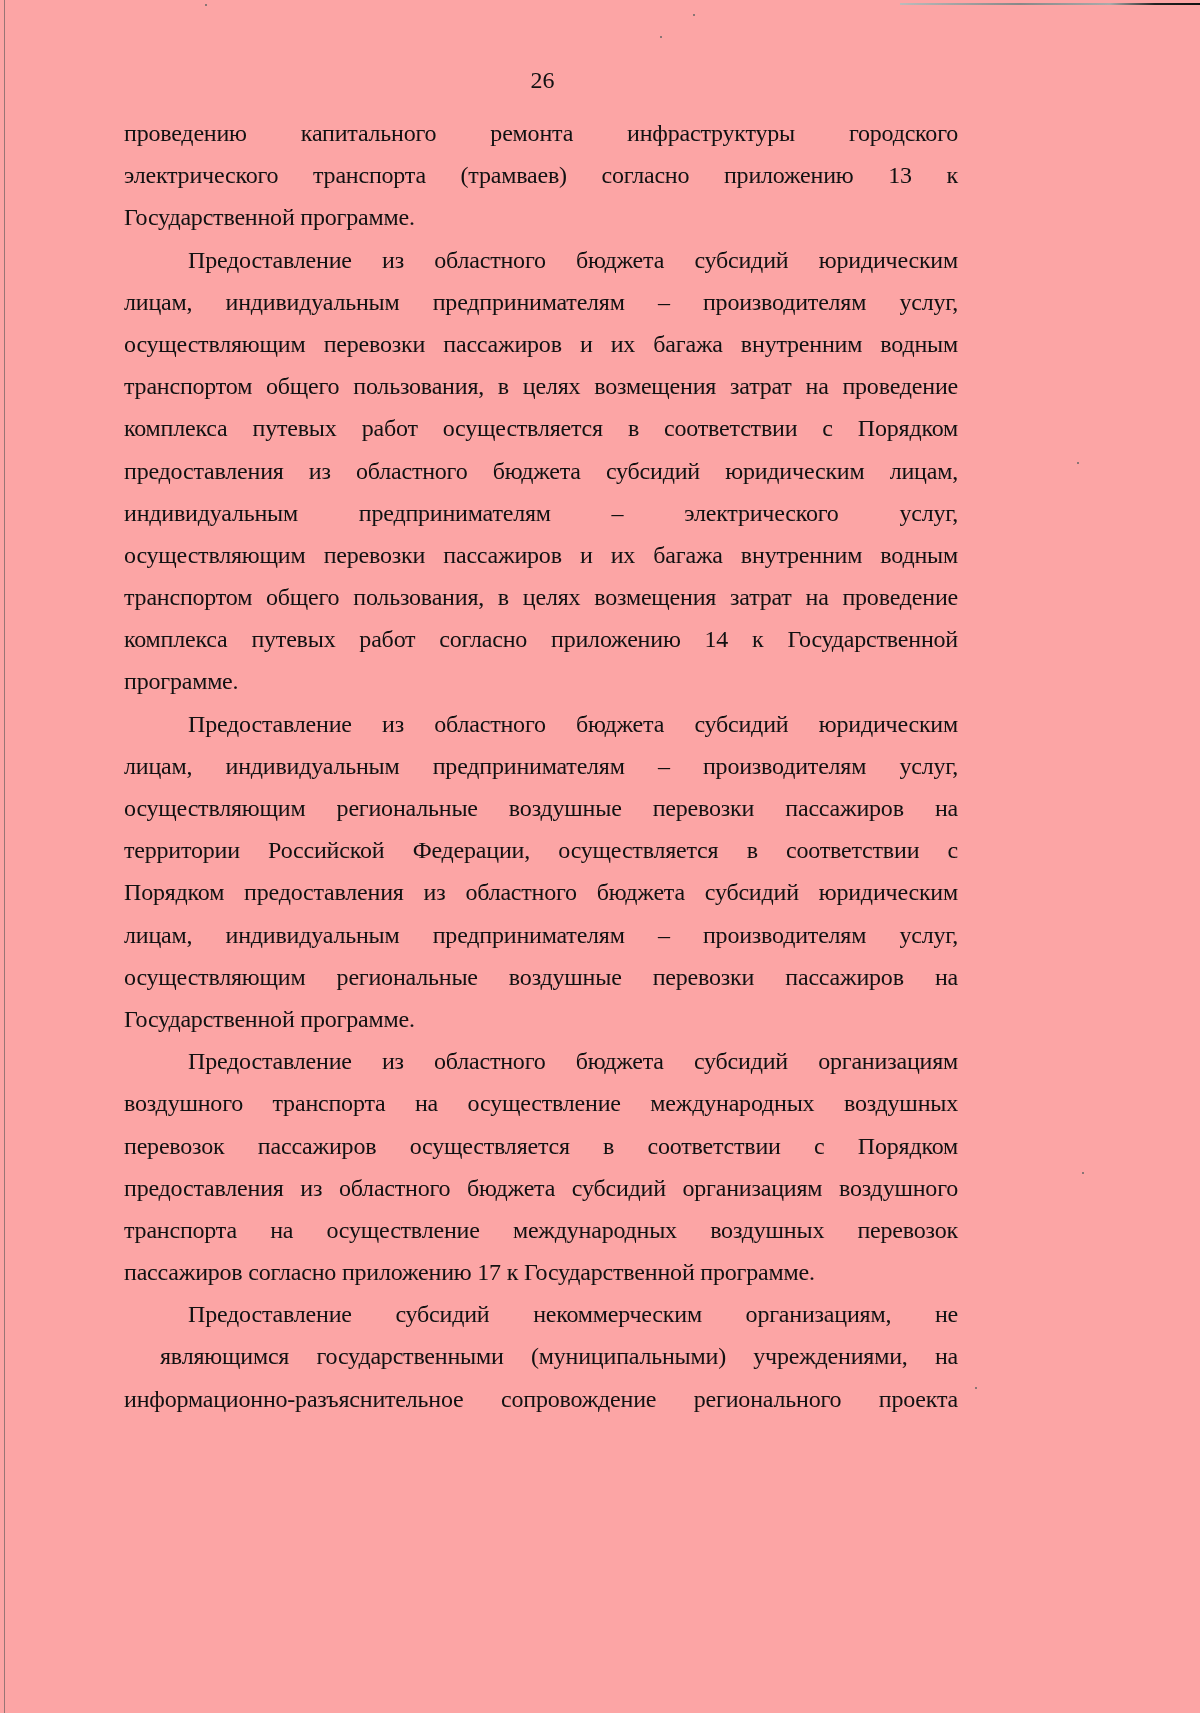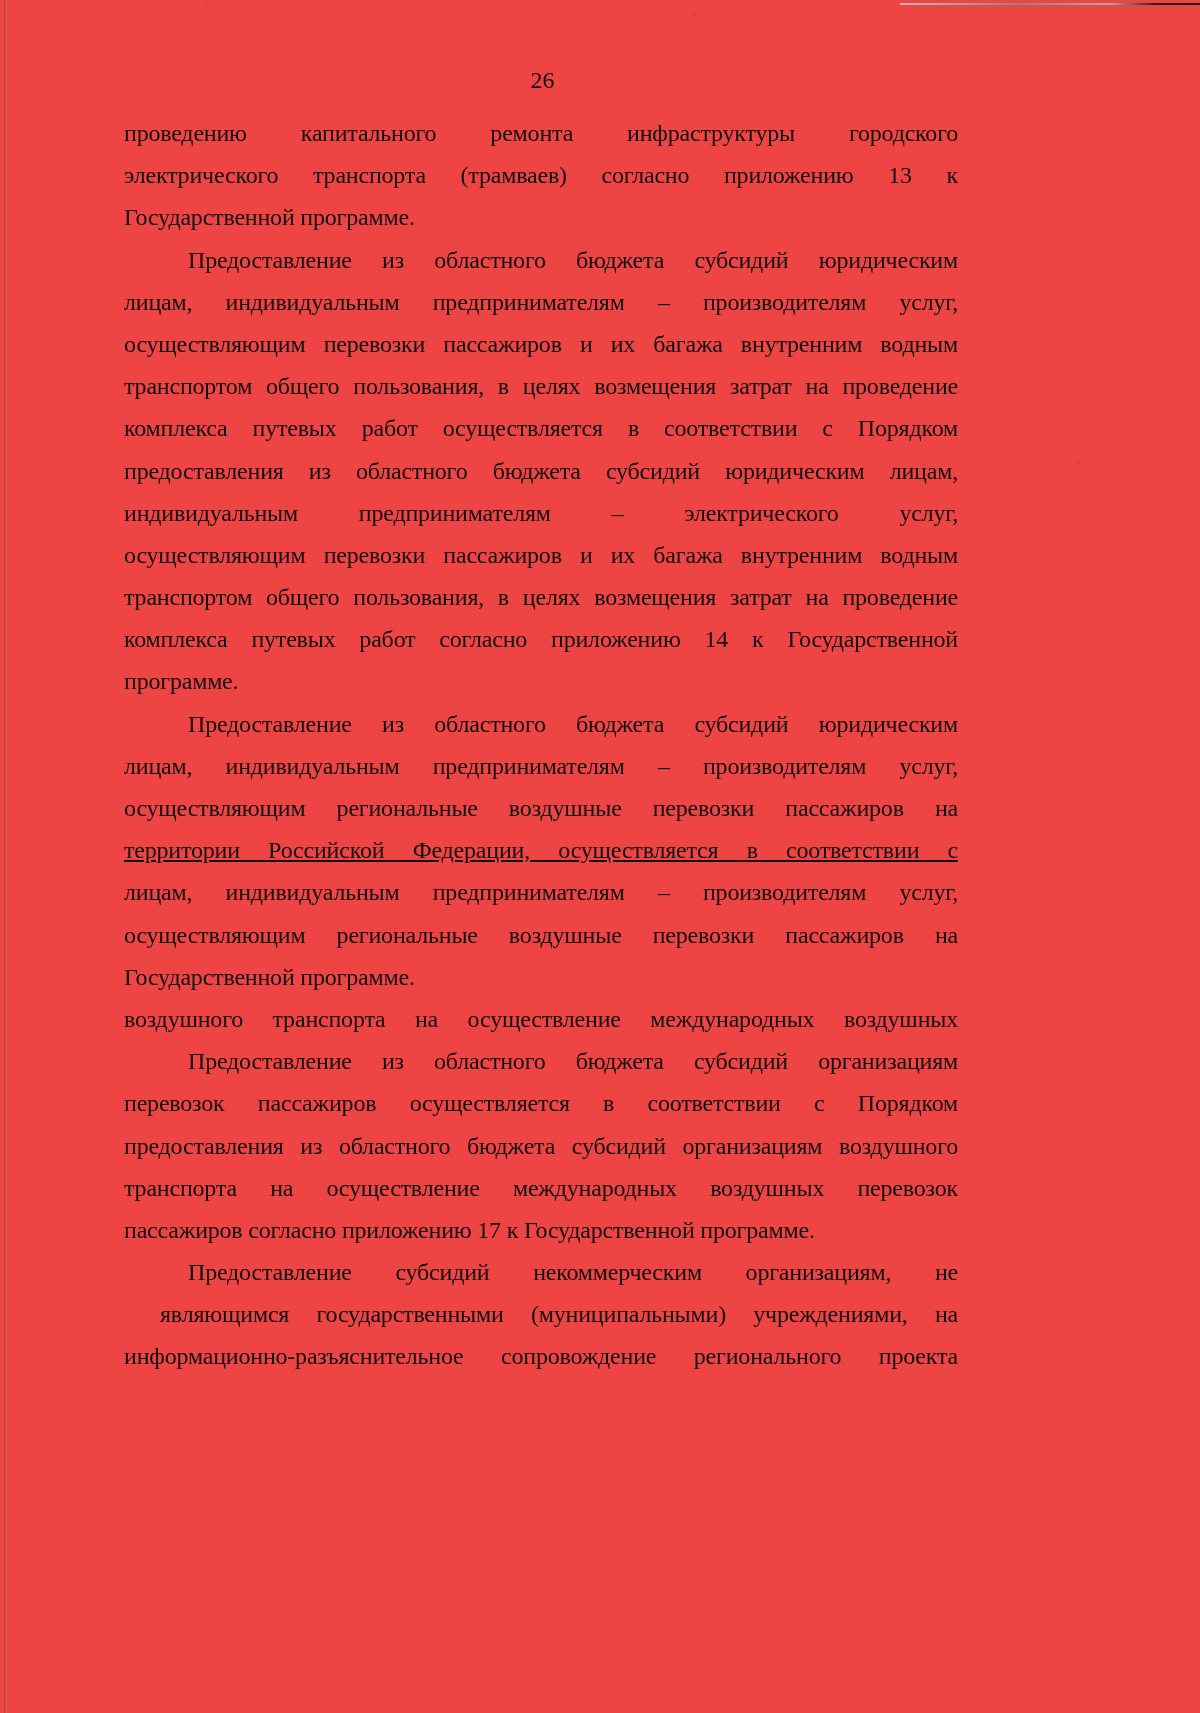--- a/index.html
+++ b/index.html
@@ -14,21 +14,21 @@
       overflow: hidden;
       font-family: "Liberation Serif", "DejaVu Serif", serif;
       color: #111111;
     }
     .page {
       position: absolute;
       left: 0;
       top: 0;
       width: 1200px;
       height: 1713px;
-      background: #ef4444;
+      background: #fca5a5;
     }
     .scan-edge-left {
       position: absolute;
       left: 4px;
       top: 0;
       width: 1px;
       height: 1713px;
       background: #555;
       opacity: 0.6;
     }
@@ -111,29 +111,30 @@
       <div class="line"><span style="word-spacing: 0px;">осуществляющим перевозки пассажиров и их багажа внутренним водным</span></div>
       <div class="line"><span style="word-spacing: 0px;">транспортом общего пользования, в целях возмещения затрат на проведение</span></div>
       <div class="line"><span style="word-spacing: 0px;">комплекса путевых работ согласно приложению 14 к Государственной</span></div>
       <div class="line last"><span>программе.</span></div>
     </div>
 
     <div class="paragraph">
       <div class="line indent"><span style="word-spacing: 0px;">Предоставление из областного бюджета субсидий юридическим</span></div>
       <div class="line"><span style="word-spacing: 0px;">лицам, индивидуальным предпринимателям – производителям услуг,</span></div>
       <div class="line"><span style="word-spacing: 0px;">осуществляющим региональные воздушные перевозки пассажиров на</span></div>
-      <div class="line"><span style="word-spacing: 0px; text-decoration: underline;">территории Российской Федерации, осуществляется в соответствии с</span></div>
+      <div class="line"><span style="word-spacing: 0px;">территории Российской Федерации, осуществляется в соответствии с</span></div>
+      <div class="line"><span style="word-spacing: 0px;">Порядком предоставления из областного бюджета субсидий юридическим</span></div>
       <div class="line"><span style="word-spacing: 0px;">лицам, индивидуальным предпринимателям – производителям услуг,</span></div>
       <div class="line"><span style="word-spacing: 0px;">осуществляющим региональные воздушные перевозки пассажиров на</span></div>
       <div class="line last"><span>Государственной программе.</span></div>
     </div>
 
     <div class="paragraph">
+      <div class="line indent"><span style="word-spacing: 0px;">Предоставление из областного бюджета субсидий организациям</span></div>
       <div class="line"><span style="word-spacing: 0px;">воздушного транспорта на осуществление международных воздушных</span></div>
-      <div class="line indent"><span style="word-spacing: 0px;">Предоставление из областного бюджета субсидий организациям</span></div>
       <div class="line"><span style="word-spacing: 0px;">перевозок пассажиров осуществляется в соответствии с Порядком</span></div>
       <div class="line"><span style="word-spacing: 0px; margin-top: 28px;">предоставления из областного бюджета субсидий организациям воздушного</span></div>
       <div class="line"><span style="word-spacing: 0px;">транспорта на осуществление международных воздушных перевозок</span></div>
       <div class="line last"><span>пассажиров согласно приложению 17 к Государственной программе.</span></div>
     </div>
 
     <div class="paragraph">
       <div class="line indent"><span style="word-spacing: 0px; margin-top: 24px;">Предоставление субсидий некоммерческим организациям, не</span></div>
       <div class="line"><span style="word-spacing: 0px; margin-left: 36px;">являющимся государственными (муниципальными) учреждениями, на</span></div>
       <div class="line"><span style="word-spacing: 0px;">информационно-разъяснительное сопровождение регионального проекта</span></div>

